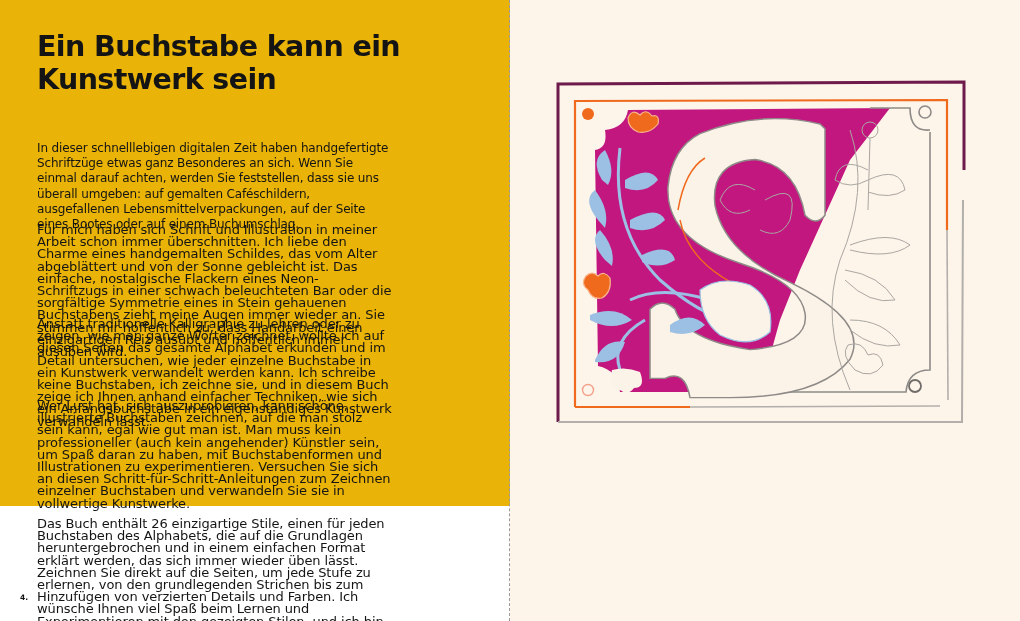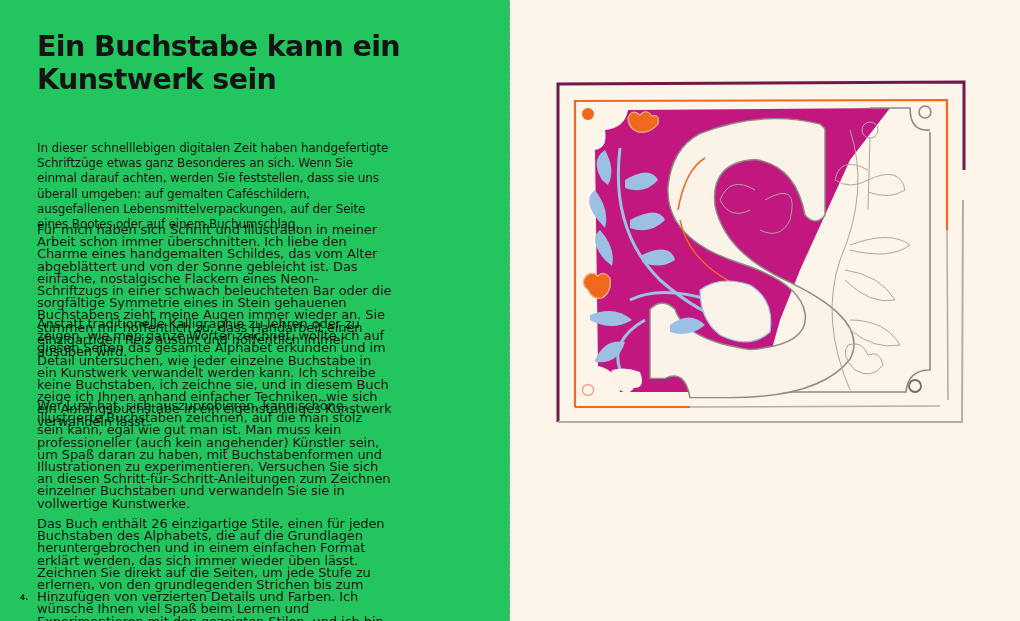--- a/index.html
+++ b/index.html
@@ -3,22 +3,22 @@
   <meta charset="utf-8">
   <style>
     html, body { margin: 0; padding: 0; }
     body {
       width: 1020px; height: 621px; overflow: hidden; position: relative;
       background: #ffffff;
       font-family: "DejaVu Sans", "Liberation Sans", sans-serif;
       color: #141414;
     }
     .left-page {
-      position: absolute; left: 0; top: 0; width: 510px; height: 621px;
-      background: #22c55e;
+      position: absolute; left: 0; top: 0; width: 510px; height: 506px;
+      background: #eab308;
     }
     .right-page {
       position: absolute; left: 510px; top: 0; width: 510px; height: 621px;
       background: #fdf4ea;
     }
     .fold {
       position: absolute; left: 509px; top: 0; width: 0; height: 621px;
       border-left: 1px dashed #9a9a9a;
     }
     .title {

